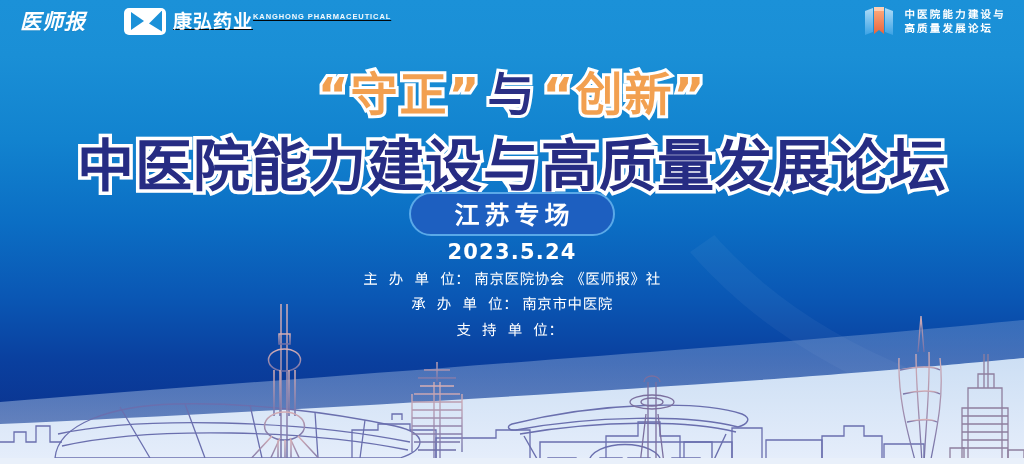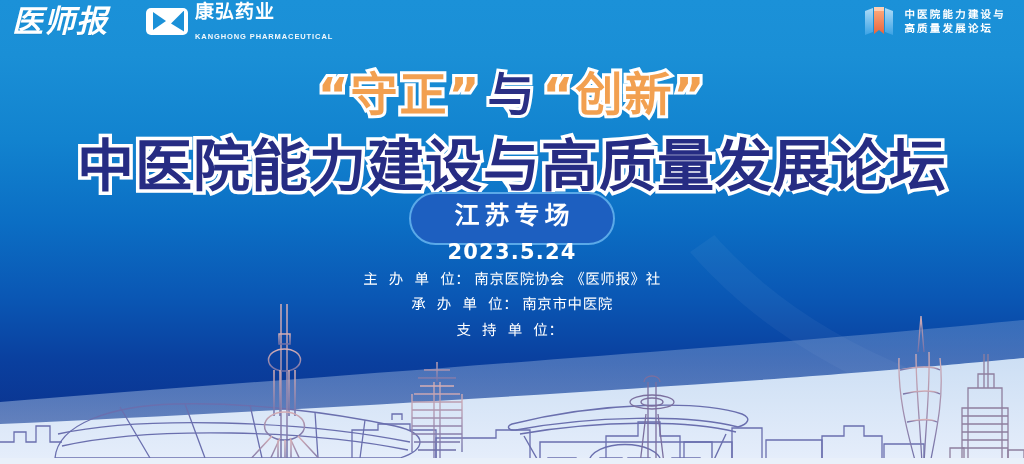--- a/index.html
+++ b/index.html
@@ -39,25 +39,25 @@
          border-color:transparent transparent rgba(255,255,255,0.045) transparent;
          transform:rotate(10deg);}
 
   
   .header{
     position:absolute;left:0;top:0;width:1024px;height:42px;
     display:flex;align-items:center;
     z-index:40;
   }
   .logo-yishibao{
-    margin-left:12px;
+    margin-left:20px;
     color:#ffffff;
     font-family:"DejaVu Serif","Liberation Serif",serif;
     font-weight:700;
-    font-size:31px;
+    font-size:21px;
     letter-spacing:1px;
     font-style:italic;
     line-height:1;
     text-shadow:0 1px 0 rgba(0,0,0,0.06);
   }
   .kh-wrap{
     display:flex;align-items:center;gap:7px;
     margin-left:38px;
   }
   .kh-mark{
@@ -69,27 +69,27 @@
     width:0;height:0;
     border-left:13px solid #1b91d8;
     border-top:9px solid transparent;
     border-bottom:9px solid transparent;
   }
   .kh-mark::after{
     content:"";position:absolute;right:4px;top:3px;
     width:13px;height:21px;background:#1b91d8;
     clip-path:polygon(100% 0,100% 100%,0 62%);
   }
-  .kh-text{display:flex;flex-direction:column;line-height:1;}
+  .kh-text{display:flex;flex-direction:row;line-height:1;text-decoration:underline;}
   .kh-cn{
     color:#ffffff;font-weight:700;font-size:19px;letter-spacing:1px;
     font-family:"DejaVu Sans","Liberation Sans",sans-serif;
   }
   .kh-en{
-    color:#ffffff;font-size:7.5px;letter-spacing:0.9px;margin-top:12px;
+    color:#ffffff;font-size:7.5px;letter-spacing:0.9px;margin-top:1px;
     font-weight:700;opacity:.95;
   }
 
   .forum-logo{
     margin-left:auto;margin-right:18px;
     display:flex;align-items:center;gap:8px;
   }
   .fl-mark{position:relative;width:34px;height:34px;flex:none;}
   .fl-text{display:flex;flex-direction:column;gap:3px;}
   .fl-line{
@@ -136,21 +136,21 @@
     position:absolute;left:0;top:192px;width:1024px;
     display:flex;justify-content:center;z-index:30;
   }
   .badge{
     background:#1d5fc0;
     border:2px solid #5aa9e8;
     border-radius:999px;
     color:#ffffff;
     font-family:"DejaVu Sans","Liberation Sans",sans-serif;
     font-size:25px;font-weight:600;letter-spacing:5px;
-    padding:6px 38px 12px 43px;
+    padding:6px 38px 3px 43px;
     line-height:1.25;
     white-space:nowrap;
   }
 
   
   .date{
     position:absolute;left:0;top:240px;width:1024px;text-align:center;z-index:30;
     color:#ffffff;font-size:21px;font-weight:700;letter-spacing:1.2px;
     font-family:"DejaVu Sans","Liberation Sans",sans-serif;
   }

